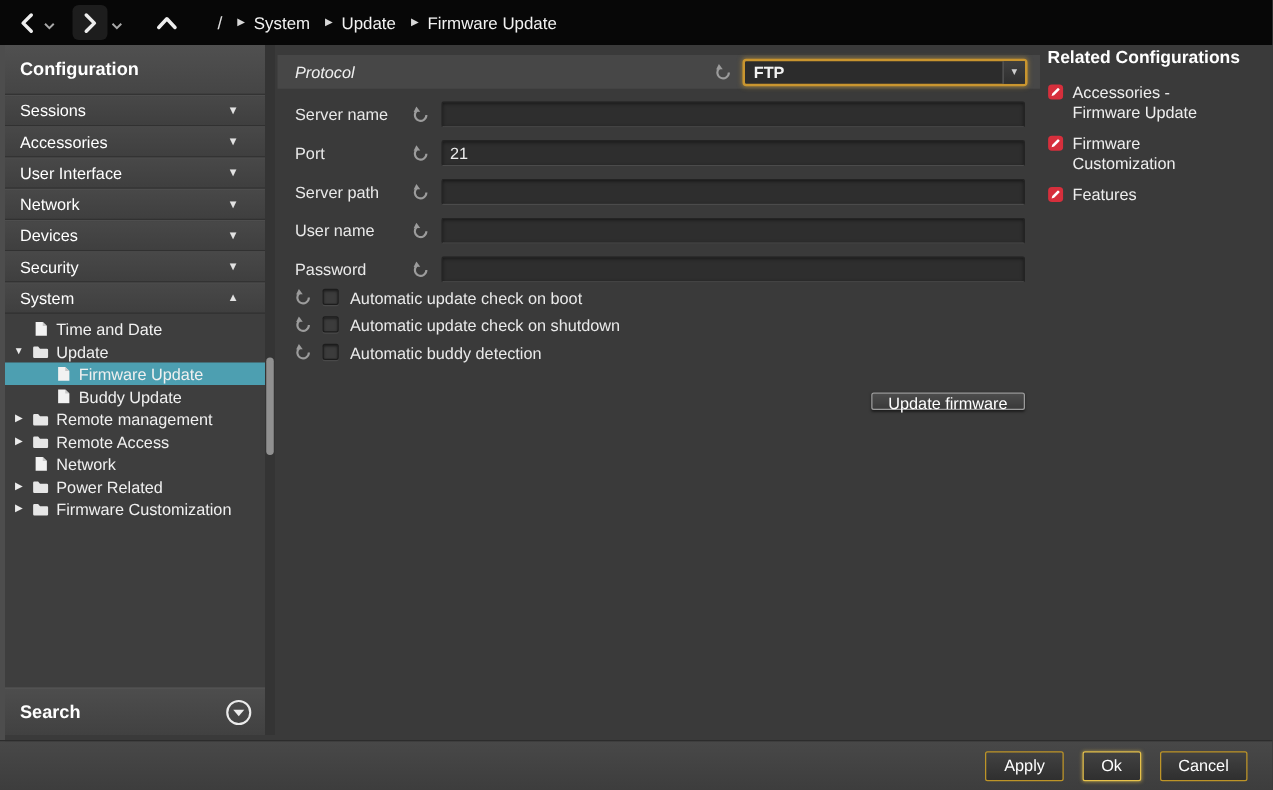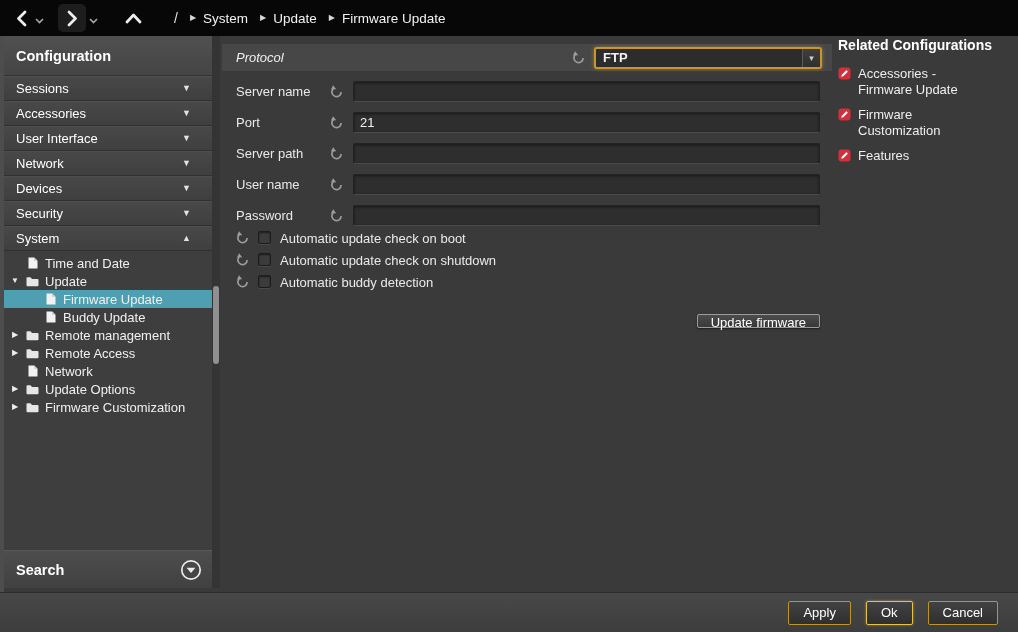--- a/index.html
+++ b/index.html
@@ -256,21 +256,21 @@
         </span>
       <span>Network</span>
     </div>
     <div class="tree-row folder-row">
       <span class="twisty">▶</span>
       <span class="icon-cell">
           <svg width="13" height="11" viewBox="0 0 13 11">
             <path d="M0.5 2.2 Q0.5 1.2 1.5 1.2 H4.5 L6 2.9 H11.5 Q12.5 2.9 12.5 3.9 V9.3 Q12.5 10.3 11.5 10.3 H1.5 Q0.5 10.3 0.5 9.3 Z" fill="#e6e6e6"></path>
           </svg>
         </span>
-      <span>Update Options</span>
+      <span>Power Related</span>
     </div>
     <div class="tree-row folder-row">
       <span class="twisty">▶</span>
       <span class="icon-cell">
           <svg width="13" height="11" viewBox="0 0 13 11">
             <path d="M0.5 2.2 Q0.5 1.2 1.5 1.2 H4.5 L6 2.9 H11.5 Q12.5 2.9 12.5 3.9 V9.3 Q12.5 10.3 11.5 10.3 H1.5 Q0.5 10.3 0.5 9.3 Z" fill="#e6e6e6"></path>
           </svg>
         </span>
       <span>Firmware Customization</span>
     </div>

